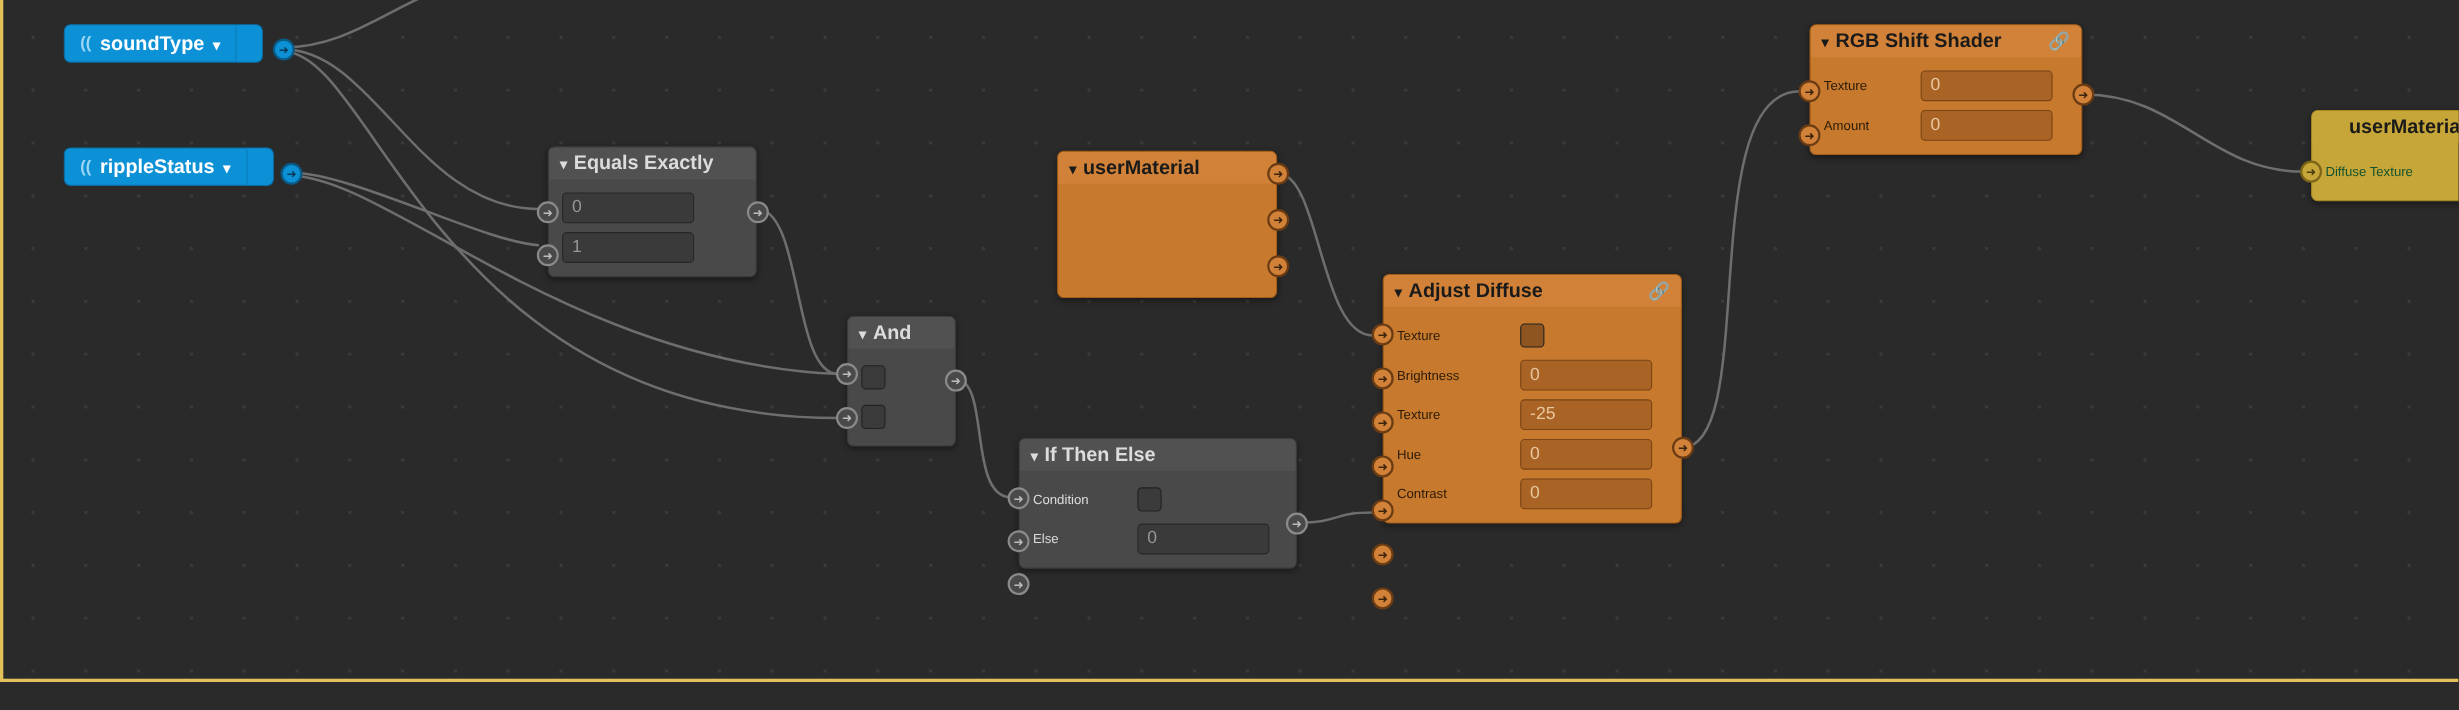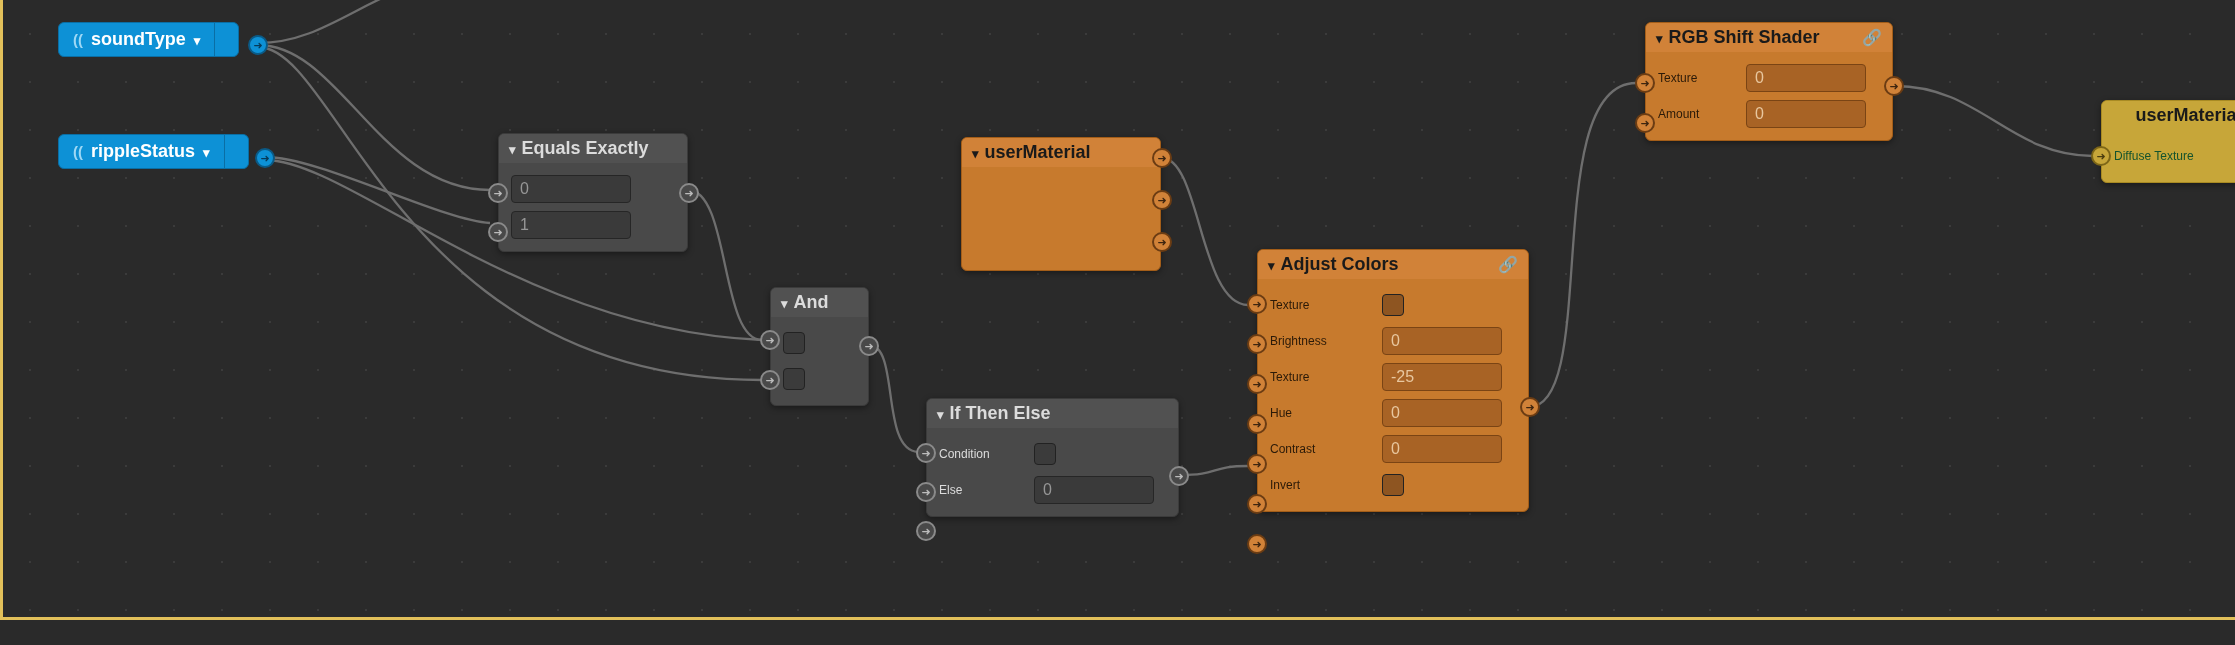--- a/index.html
+++ b/index.html
@@ -209,21 +209,21 @@
     <span>userMaterial</span>
   </div>
 </div>
 <div class="port orange" style="left:1152px;top:148px">➜</div>
 <div class="port orange" style="left:1152px;top:190px">➜</div>
 <div class="port orange" style="left:1152px;top:232px">➜</div>
 
 <div class="node orange-n" style="left:1257px;top:249px;width:272px">
   <div class="hdr">
     <span class="tri">▾</span>
-    <span>Adjust Colors</span>
+    <span>Adjust Diffuse</span>
     <span style="flex:1"></span>
     <span class="link-ico">🔗</span>
   </div>
   <div class="body">
     <div class="row">
         <span class="lbl" style="width:102px">Texture</span>
         <span class="sw" style="background:#8e5521"></span>
       </div>
     <div class="row">
         <span class="lbl" style="width:102px">Brightness</span>
@@ -233,24 +233,20 @@
         <span class="lbl" style="width:102px">Texture</span>
         <span class="inp wide">-25</span>
       </div>
     <div class="row">
         <span class="lbl" style="width:102px">Hue</span>
         <span class="inp wide">0</span>
       </div>
     <div class="row">
         <span class="lbl" style="width:102px">Contrast</span>
         <span class="inp wide">0</span>
-      </div>
-    <div class="row">
-        <span class="lbl" style="width:102px">Invert</span>
-        <span class="sw" style="background:#8e5521"></span>
       </div>
   </div>
 </div>
 <div class="port orange" style="left:1247px;top:294px">➜</div>
 <div class="port orange" style="left:1247px;top:334px">➜</div>
 <div class="port orange" style="left:1247px;top:374px">➜</div>
 <div class="port orange" style="left:1247px;top:414px">➜</div>
 <div class="port orange" style="left:1247px;top:454px">➜</div>
 <div class="port orange" style="left:1247px;top:494px">➜</div>
 <div class="port orange" style="left:1247px;top:534px">➜</div>

